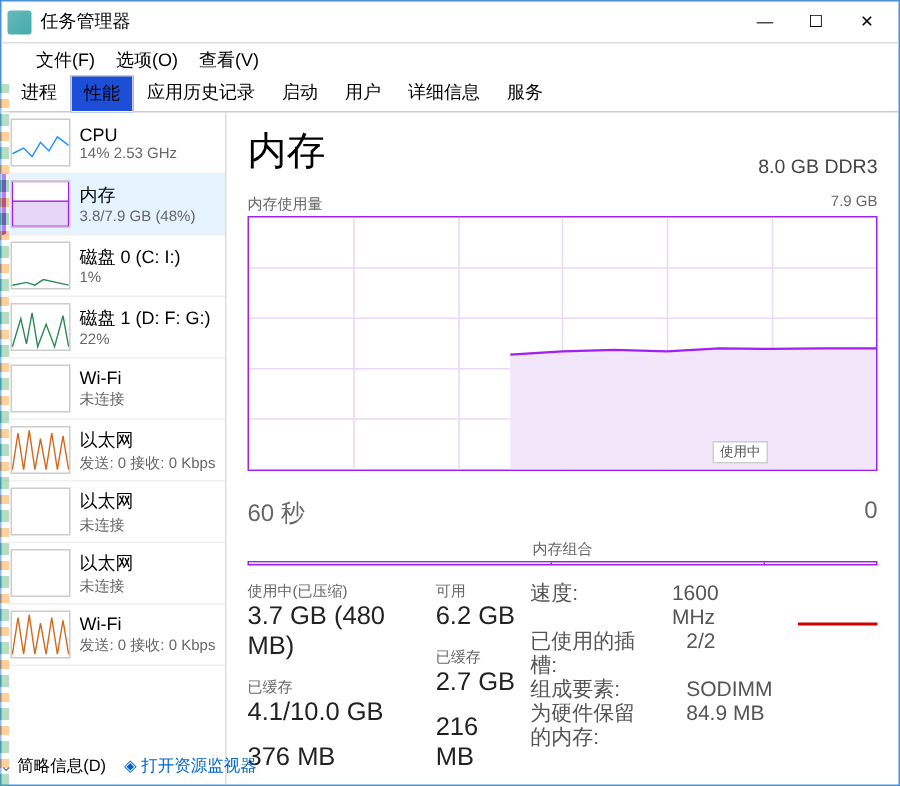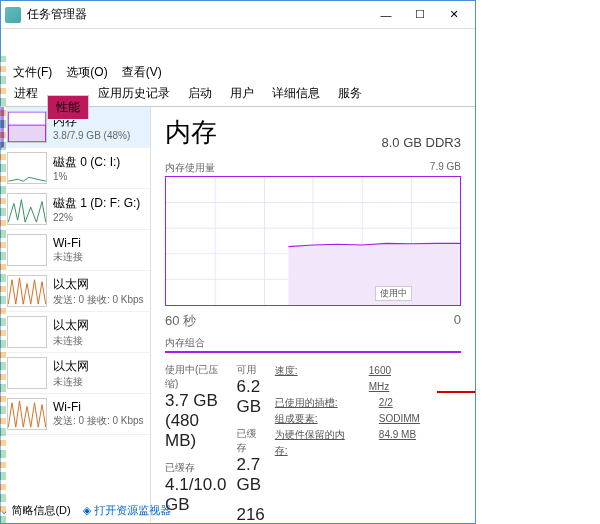--- a/index.html
+++ b/index.html
@@ -1,60 +1,60 @@
 <!DOCTYPE html>
 <html><head>
 <meta charset="utf-8">
 <style>
 * { margin: 0; padding: 0; box-sizing: border-box; }
 body { font-family: 'Microsoft YaHei', 'Segoe UI', sans-serif; font-size: 12px; background: #fff; color: #000; width: 600px; height: 524px; overflow: hidden; position: relative; }
-.window { width: 476px; height: 524px; border: 1px solid #4a90d9; display: flex; flex-direction: column; }
+.window { width: 600px; height: 524px; border: 1px solid #4a90d9; display: flex; flex-direction: column; }
 .titlebar { height: 28px; display: flex; align-items: center; padding: 0 4px; border-bottom: 1px solid #ddd; }
 .titlebar-icon { width: 16px; height: 16px; margin-right: 6px; background: linear-gradient(135deg, #6bb, #4aa); border-radius: 2px; }
 .titlebar-title { flex: 1; font-size: 12px; }
 .titlebar-btns { display: flex; }
 .titlebar-btn { width: 34px; height: 24px; display: flex; align-items: center; justify-content: center; font-size: 11px; cursor: pointer; }
-.menubar { height: 22px; display: flex; align-items: center; padding: 0 8px; gap: 6px; font-size: 12px; margin-top: 32px; }
+.menubar { height: 22px; display: flex; align-items: center; padding: 0 19px; gap: 6px; font-size: 12px; }
 .menubar span { cursor: pointer; padding: 1px 4px; }
 .tabbar { height: 24px; display: flex; align-items: flex-end; border-bottom: 1px solid #ccc; padding: 0 4px; font-size: 12px; }
 .tab { padding: 3px 8px; cursor: pointer; border: 1px solid transparent; }
-.tab.active { border: 1px solid #ccc; border-bottom: 1px solid #fff; background: #be185d; position: relative; top: 14px; }
+.tab.active { border: 1px solid #ccc; border-bottom: 1px solid #fff; background: #1d4ed8; position: relative; top: 1px; }
 .content { flex: 1; display: flex; overflow: hidden; }
 .sidebar { width: 150px; border-right: 1px solid #ddd; overflow-y: hidden; }
 .side-item { display: flex; padding: 4px 6px; gap: 6px; cursor: pointer; border-bottom: 1px solid #f0f0f0; }
 .side-item.selected { background: #e5f3ff; border-left: 3px solid #8a2be2; padding-left: 3px; }
 .side-thumb { width: 40px; height: 32px; border: 1px solid #ccc; position: relative; overflow: hidden; flex-shrink: 0; background: #fff; }
 .side-thumb svg { width: 100%; height: 100%; }
 .side-info { display: flex; flex-direction: column; justify-content: center; overflow: hidden; }
 .side-title { font-size: 12px; white-space: nowrap; }
 .side-sub { font-size: 10px; color: #666; white-space: nowrap; }
 .main { flex: 1; padding: 8px 14px; display: flex; flex-direction: column; overflow: hidden; }
 .main-header { display: flex; justify-content: space-between; align-items: flex-end; }
 .main-title { font-size: 26px; font-weight: 300; }
 .main-spec { font-size: 13px; color: #444; }
 .chart-label-row { display: flex; justify-content: space-between; font-size: 10px; color: #666; margin-top: 11px; }
 .chart { border: 1px solid #a020f0; height: 170px; margin-top: 1px; position: relative; background: #fff; }
 .chart svg { width: 100%; height: 100%; }
-.chart-axis { display: flex; justify-content: space-between; font-size: 13px; color: #666; margin-top: 6px; }
-.usage-box-label { font-size: 10px; color: #666; margin-top: 6px; display: flex; justify-content: flex-start; }
+.chart-axis { display: flex; justify-content: space-between; font-size: 16px; color: #666; margin-top: 18px; }
+.usage-box-label { font-size: 10px; color: #666; margin-top: 6px; display: flex; justify-content: center; }
 .usage-box { height: 34px; border: 1px solid #a020f0; margin-top: 1px; position: relative; }
 .usage-fill { position: absolute; left: 0; top: 0; bottom: 0; background: #e7d5f5; }
 .usage-divider { position: absolute; top: 0; bottom: 0; border-left: 1px dashed #a020f0; }
 .stats { display: flex; margin-top: 10px; gap: 10px; font-size: 10px; }
 .stats-col { display: flex; flex-direction: column; gap: 10px; }
 .stat-block .stat-label { color: #666; font-size: 10px; }
 .stat-block .stat-value { font-size: 17px; color: #222; }
-.details-col { font-size: 10px; color: #555; text-decoration: underline; }
+.details-col { font-size: 14px; color: #555; }
 .details-col .drow { display: flex; gap: 24px; line-height: 16px; }
 .details-col .drow .dl { width: 80px; color: #555; }
 .redline { display: inline-block; border-bottom: 2px solid #d40000; width: 60px; vertical-align: middle; margin-left: 4px; position: relative; top: -2px; }
 .btm { position: absolute; bottom: 6px; left: 0; display: flex; align-items: center; gap: 12px; font-size: 11px; }
 .btm .link { color: #0066cc; cursor: pointer; display: flex; align-items: center; gap: 3px; }
 .chev { font-size: 10px; }
-.inuse-flag { position: absolute; bottom: 4px; right: 48px; font-size: 9px; color: #555; background: #fff; padding: 0 4px; border: 1px solid #ccc; }
+.inuse-flag { position: absolute; bottom: 4px; right: 72px; font-size: 9px; color: #555; background: #fff; padding: 0 4px; border: 1px solid #ccc; }
 .leftedge { position: absolute; left: 0; top: 56px; bottom: 0; width: 6px; background: repeating-linear-gradient(0deg, #4a6, #4a6 8px, #fff 8px, #fff 12px, #f80 12px, #f80 18px, #fff 18px, #fff 22px); opacity: .4; z-index: 5; }
 </style>
 </head>
 <body>
 
 <div class="leftedge"></div>
 
 <div class="window">
 
   <div class="titlebar">
@@ -80,20 +80,31 @@
     <div class="tab">启动</div>
     <div class="tab">用户</div>
     <div class="tab">详细信息</div>
     <div class="tab">服务</div>
   </div>
 
   <div class="content">
 
     <div class="sidebar">
 
+      <div class="side-item">
+        <div class="side-thumb">
+          <svg viewBox="0 0 40 32">
+              <polyline points="0,24 8,20 14,26 20,16 26,22 32,12 40,18" stroke="#1e90ff" fill="none" stroke-width="1"></polyline>
+            </svg>
+        </div>
+        <div class="side-info">
+          <div class="side-title">CPU</div>
+          <div class="side-sub">14% 2.53 GHz</div>
+        </div>
+      </div>
 
       <div class="side-item selected">
         <div class="side-thumb">
           <svg viewBox="0 0 40 32">
               <rect x="0" y="14" width="40" height="18" fill="#e7d5f5" stroke="#a020f0" stroke-width="1"></rect>
               <rect x="0" y="0" width="40" height="32" fill="none" stroke="#a020f0" stroke-width="1"></rect>
             </svg>
         </div>
         <div class="side-info">
           <div class="side-title">内存</div>

